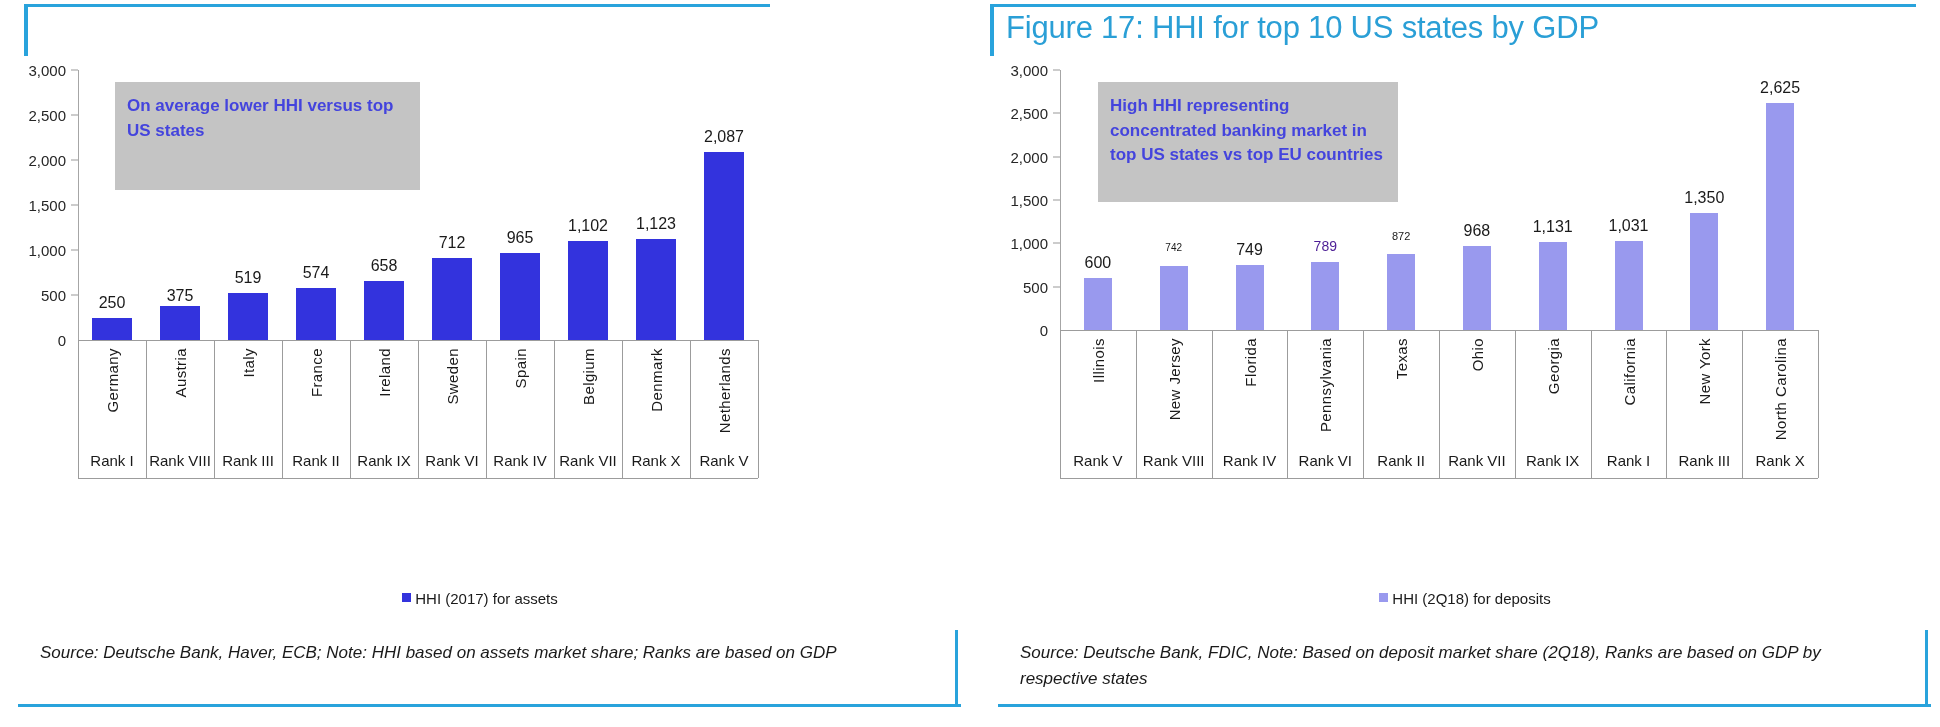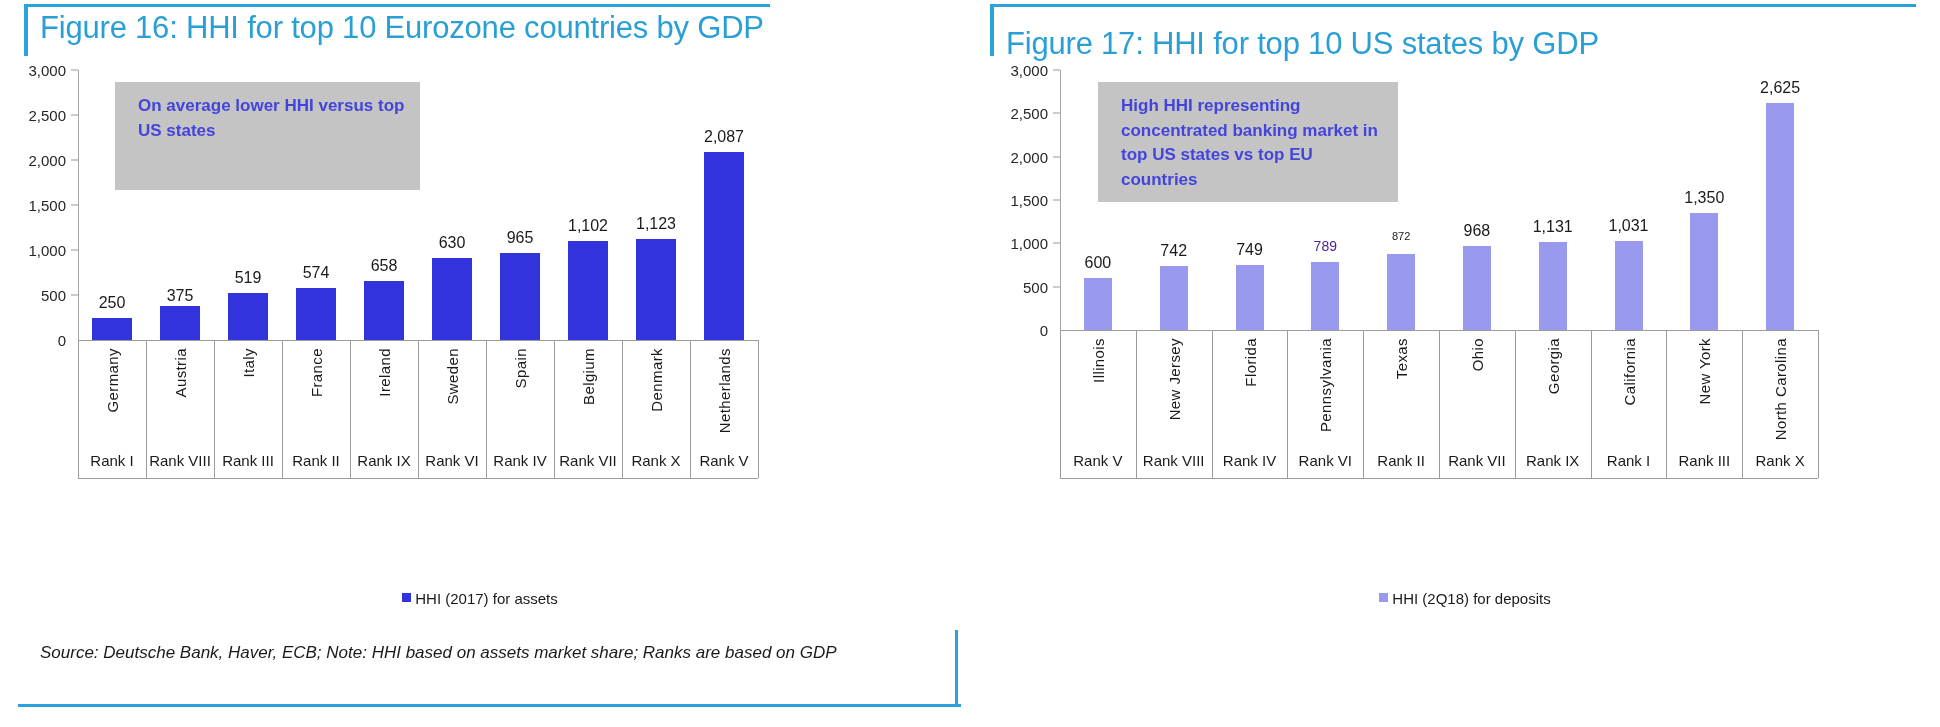--- a/index.html
+++ b/index.html
@@ -46,21 +46,21 @@
   }
   .baseline{
     position:absolute;height:1px;background:#a6a6a6;
   }
 
   
   .callout{
     position:absolute;background:#C4C4C4;
     color:#4444DD;font-size:17px;line-height:1.45;
     font-weight:600;
-    padding:12px 14px 10px 23px;
+    padding:12px 14px 10px 12px;
     box-sizing:border-box;
   }
   .catsep-top{position:absolute;height:1px;background:#9c9c9c;}
   .catsep-bot{position:absolute;height:1px;background:#9c9c9c;}
 
   
   .legend{
     position:absolute;width:100%;text-align:center;
     font-size:15px;color:#1a1a1a;
   }
@@ -83,21 +83,20 @@
 </head>
 <body>
 
 <div class="page">
 
   <div class="panel panel-left">
 
     <div class="title-wrap">
       <div class="title-topline" style="width:746px;"></div>
       <div class="title-leftbar"></div>
-      <div class="fig-title">Figure 16: HHI for top 10 Eurozone countries by GDP</div>
     </div>
 
     <div class="plot" id="plot-left" style="position:absolute;left:18px;top:62px;width:740px;height:410px;">
         <div class="axisline" style="left: 60px; top: 8px; height: 270px;"></div>
         <div class="baseline" style="left: 60px; top: 278px; width: 680px;"></div>
         <div class="ytick" style="top: 278px; right: 692px;">0</div>
         <div class="ytick" style="top: 233px; right: 692px;">500</div>
         <div class="ytickmark" style="top: 233px; right: 680px;"></div>
         <div class="ytick" style="top: 188px; right: 692px;">1,000</div>
         <div class="ytickmark" style="top: 188px; right: 680px;"></div>
@@ -130,21 +129,21 @@
         <div style="position: absolute; left: 298px; top: 202.34px; transform: translateX(-50%); font-size: 16px; color: rgb(26, 26, 26); white-space: nowrap;">574</div>
         <div style="position: absolute; left: 264px; top: 278px; width: 1px; height: 138px; background: rgb(156, 156, 156);"></div>
         <div style="position: absolute; left: 298px; top: 286px; writing-mode: vertical-rl; transform: translateX(-50%) rotate(180deg); font-size: 15px; color: rgb(26, 26, 26); white-space: nowrap; letter-spacing: 0.4px;">France</div>
         <div style="position: absolute; left: 298px; top: 390px; transform: translateX(-50%); font-size: 15px; color: rgb(26, 26, 26); white-space: nowrap;">Rank II</div>
         <div style="position: absolute; width: 40px; height: 59.22px; left: 346px; top: 218.78px; background: rgb(51, 51, 221);"></div>
         <div style="position: absolute; left: 366px; top: 194.78px; transform: translateX(-50%); font-size: 16px; color: rgb(26, 26, 26); white-space: nowrap;">658</div>
         <div style="position: absolute; left: 332px; top: 278px; width: 1px; height: 138px; background: rgb(156, 156, 156);"></div>
         <div style="position: absolute; left: 366px; top: 286px; writing-mode: vertical-rl; transform: translateX(-50%) rotate(180deg); font-size: 15px; color: rgb(26, 26, 26); white-space: nowrap; letter-spacing: 0.4px;">Ireland</div>
         <div style="position: absolute; left: 366px; top: 390px; transform: translateX(-50%); font-size: 15px; color: rgb(26, 26, 26); white-space: nowrap;">Rank IX</div>
         <div style="position: absolute; width: 40px; height: 82.26px; left: 414px; top: 195.74px; background: rgb(51, 51, 221);"></div>
-        <div style="position: absolute; left: 434px; top: 171.74px; transform: translateX(-50%); font-size: 16px; color: rgb(26, 26, 26); white-space: nowrap;">630</div>
+        <div style="position: absolute; left: 434px; top: 171.74px; transform: translateX(-50%); font-size: 16px; color: rgb(26, 26, 26); white-space: nowrap;">712</div>
         <div style="position: absolute; left: 400px; top: 278px; width: 1px; height: 138px; background: rgb(156, 156, 156);"></div>
         <div style="position: absolute; left: 434px; top: 286px; writing-mode: vertical-rl; transform: translateX(-50%) rotate(180deg); font-size: 15px; color: rgb(26, 26, 26); white-space: nowrap; letter-spacing: 0.4px;">Sweden</div>
         <div style="position: absolute; left: 434px; top: 390px; transform: translateX(-50%); font-size: 15px; color: rgb(26, 26, 26); white-space: nowrap;">Rank VI</div>
         <div style="position: absolute; width: 40px; height: 86.85px; left: 482px; top: 191.15px; background: rgb(51, 51, 221);"></div>
         <div style="position: absolute; left: 502px; top: 167.15px; transform: translateX(-50%); font-size: 16px; color: rgb(26, 26, 26); white-space: nowrap;">965</div>
         <div style="position: absolute; left: 468px; top: 278px; width: 1px; height: 138px; background: rgb(156, 156, 156);"></div>
         <div style="position: absolute; left: 502px; top: 286px; writing-mode: vertical-rl; transform: translateX(-50%) rotate(180deg); font-size: 15px; color: rgb(26, 26, 26); white-space: nowrap; letter-spacing: 0.4px;">Spain</div>
         <div style="position: absolute; left: 502px; top: 390px; transform: translateX(-50%); font-size: 15px; color: rgb(26, 26, 26); white-space: nowrap;">Rank IV</div>
         <div style="position: absolute; width: 40px; height: 99.18px; left: 550px; top: 178.82px; background: rgb(51, 51, 221);"></div>
         <div style="position: absolute; left: 570px; top: 154.82px; transform: translateX(-50%); font-size: 16px; color: rgb(26, 26, 26); white-space: nowrap;">1,102</div>
@@ -175,21 +174,21 @@
       <div class="source-bottomline" style="top:74px;width:943px;"></div>
       <div class="source-text" style="width:910px;">Source: Deutsche Bank, Haver, ECB; Note: HHI based on assets market share; Ranks are based on GDP</div>
     </div>
   </div>
 
   <div class="panel panel-right">
 
     <div class="title-wrap">
       <div class="title-topline" style="width:926px;left:0;"></div>
       <div class="title-leftbar" style="left:0;"></div>
-      <div class="fig-title" style="left:16px;margin-top:16px;">Figure 17: HHI for top 10 US states by GDP</div>
+      <div class="fig-title" style="left:16px;">Figure 17: HHI for top 10 US states by GDP</div>
     </div>
 
     <div class="plot" id="plot-right" style="position:absolute;left:8px;top:62px;width:830px;height:410px;">
         <div class="axisline" style="left: 62px; top: 8px; height: 260px;"></div>
         <div class="baseline" style="left: 62px; top: 268px; width: 758px;"></div>
         <div class="ytick" style="top: 268px; right: 780px;">0</div>
         <div class="ytick" style="top: 224.667px; right: 780px;">500</div>
         <div class="ytickmark" style="top: 224.667px; right: 768px;"></div>
         <div class="ytick" style="top: 181.333px; right: 780px;">1,000</div>
         <div class="ytickmark" style="top: 181.333px; right: 768px;"></div>
@@ -202,21 +201,21 @@
         <div class="ytick" style="top: 8px; right: 780px;">3,000</div>
         <div class="ytickmark" style="top: 8px; right: 768px;"></div>
         <div class="catsep-top" style="left: 62px; top: 268px; width: 758px;"></div>
         <div class="catsep-bot" style="left: 62px; top: 416px; width: 758px;"></div>
         <div style="position: absolute; width: 28px; height: 52px; left: 85.9px; top: 216px; background: rgb(153, 153, 238);"></div>
         <div style="position: absolute; left: 99.9px; top: 192px; transform: translateX(-50%); font-size: 16px; color: rgb(26, 26, 26); white-space: nowrap;">600</div>
         <div style="position: absolute; left: 62px; top: 268px; width: 1px; height: 148px; background: rgb(156, 156, 156);"></div>
         <div style="position: absolute; left: 99.9px; top: 276px; writing-mode: vertical-rl; transform: translateX(-50%) rotate(180deg); font-size: 15px; color: rgb(26, 26, 26); white-space: nowrap; letter-spacing: 0.4px;">Illinois</div>
         <div style="position: absolute; left: 99.9px; top: 390px; transform: translateX(-50%); font-size: 15px; color: rgb(26, 26, 26); white-space: nowrap;">Rank V</div>
         <div style="position: absolute; width: 28px; height: 64.3067px; left: 161.7px; top: 203.693px; background: rgb(153, 153, 238);"></div>
-        <div style="position: absolute; left: 175.7px; top: 179.693px; transform: translateX(-50%); font-size: 16px; color: rgb(26, 26, 26); white-space: nowrap;">742</div>
+        <div style="position: absolute; left: 175.7px; top: 179.693px; transform: translateX(-50%); font-size: 10px; color: rgb(26, 26, 26); white-space: nowrap;">742</div>
         <div style="position: absolute; left: 137.8px; top: 268px; width: 1px; height: 148px; background: rgb(156, 156, 156);"></div>
         <div style="position: absolute; left: 175.7px; top: 276px; writing-mode: vertical-rl; transform: translateX(-50%) rotate(180deg); font-size: 15px; color: rgb(26, 26, 26); white-space: nowrap; letter-spacing: 0.4px;">New Jersey</div>
         <div style="position: absolute; left: 175.7px; top: 390px; transform: translateX(-50%); font-size: 15px; color: rgb(26, 26, 26); white-space: nowrap;">Rank VIII</div>
         <div style="position: absolute; width: 28px; height: 64.9133px; left: 237.5px; top: 203.087px; background: rgb(153, 153, 238);"></div>
         <div style="position: absolute; left: 251.5px; top: 179.087px; transform: translateX(-50%); font-size: 16px; color: rgb(26, 26, 26); white-space: nowrap;">749</div>
         <div style="position: absolute; left: 213.6px; top: 268px; width: 1px; height: 148px; background: rgb(156, 156, 156);"></div>
         <div style="position: absolute; left: 251.5px; top: 276px; writing-mode: vertical-rl; transform: translateX(-50%) rotate(180deg); font-size: 15px; color: rgb(26, 26, 26); white-space: nowrap; letter-spacing: 0.4px;">Florida</div>
         <div style="position: absolute; left: 251.5px; top: 390px; transform: translateX(-50%); font-size: 15px; color: rgb(26, 26, 26); white-space: nowrap;">Rank IV</div>
         <div style="position: absolute; width: 28px; height: 68.38px; left: 313.3px; top: 199.62px; background: rgb(153, 153, 238);"></div>
         <div style="position: absolute; left: 327.3px; top: 175.62px; transform: translateX(-50%); font-size: 14px; color: #4c1d95; white-space: nowrap;">789</div>
@@ -255,15 +254,20 @@
         <div style="position: absolute; left: 782.1px; top: 276px; writing-mode: vertical-rl; transform: translateX(-50%) rotate(180deg); font-size: 15px; color: rgb(26, 26, 26); white-space: nowrap; letter-spacing: 0.4px;">North Carolina</div>
         <div style="position: absolute; left: 782.1px; top: 390px; transform: translateX(-50%); font-size: 15px; color: rgb(26, 26, 26); white-space: nowrap;">Rank X</div>
       </div>
 
     <div class="callout" id="callout-right" style="left:108px;top:82px;width:300px;height:120px;">High HHI representing concentrated banking market in top US states vs top EU countries</div>
 
     <div class="legend" id="legend-right" style="left:0;top:588px;">
       <span class="legend-swatch" style="background:#9999EE;"></span><span class="legend-label">HHI (2Q18) for deposits</span>
     </div>
 
+    <div class="source-box" style="left:8px;top:630px;width:930px;height:92px;">
+      <div class="source-rightbar" style="height:74px;"></div>
+      <div class="source-bottomline" style="top:74px;width:933px;"></div>
+      <div class="source-text" style="width:860px;">Source: Deutsche Bank, FDIC, Note: Based on deposit market share (2Q18), Ranks are based on GDP by respective states</div>
+    </div>
   </div>
 
 </div>
 
 </body></html>

